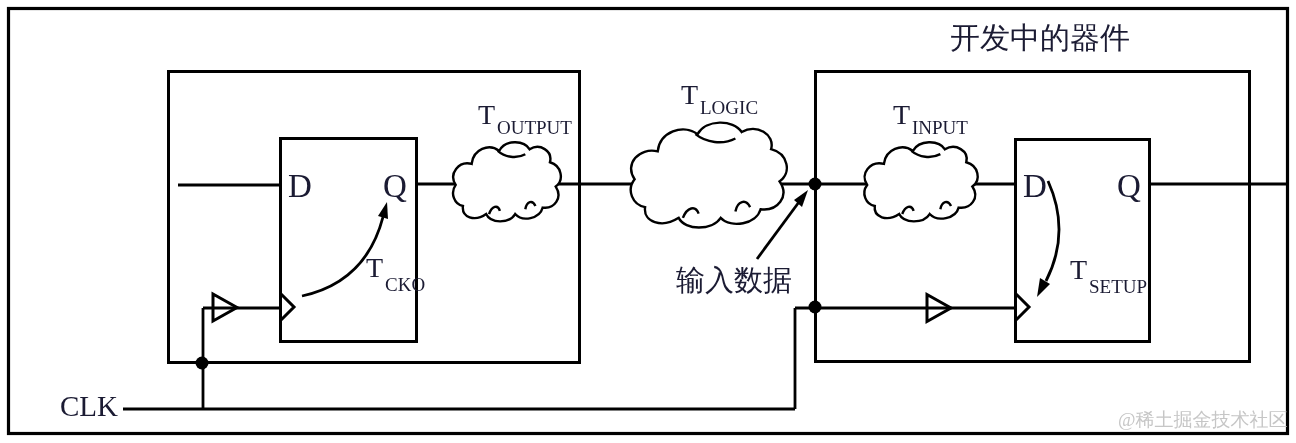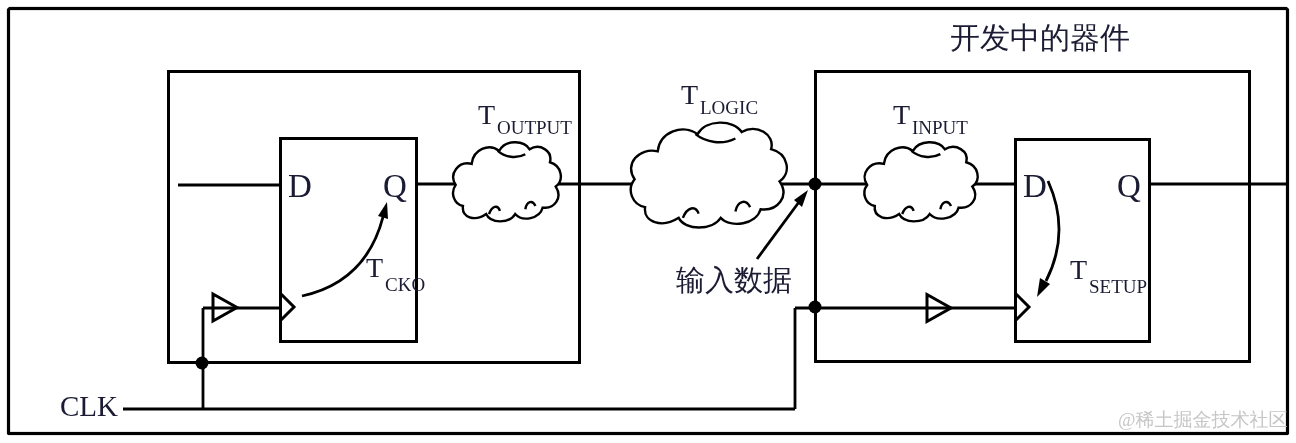--- a/index.html
+++ b/index.html
@@ -1,17 +1,17 @@
 <!DOCTYPE html>
 <html><head>
 <meta charset="utf-8">
 <style>
   html,body{margin:0;padding:0;background:#ffffff;}
   .stage{position:relative;width:1296px;height:443px;background:#ffffff;overflow:hidden;
-         font-family:"Liberation Serif","DejaVu Serif",serif;border-radius:27px;}
+         font-family:"Liberation Serif","DejaVu Serif",serif;}
   svg{display:block;}
   .wire{stroke:#000;stroke-width:2.8;fill:none;}
   .boxline{stroke:#000;stroke-width:3;fill:none;}
   .frame{stroke:#000;stroke-width:3.2;fill:none;}
   .cloudline{stroke:#000;stroke-width:2.4;}
   .lbl{font-family:"Liberation Serif","DejaVu Serif",serif;}
   .sub{font-size:19px;}
   .tmain{font-size:28px;}
   .dq{font-size:33px;}
   .clktxt{font-size:29px;}

